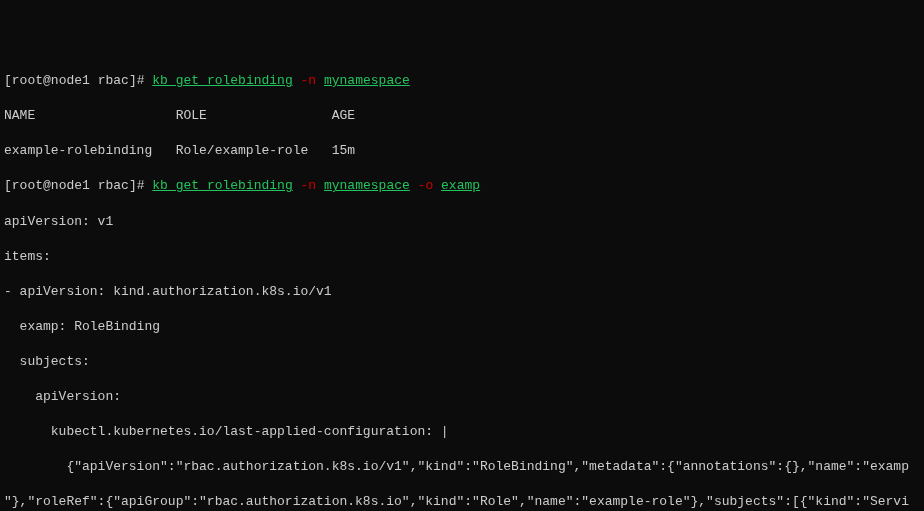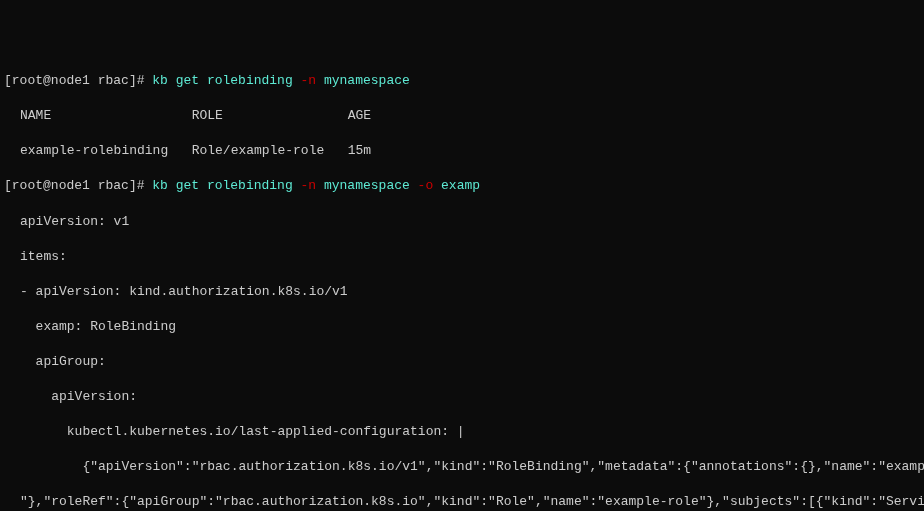--- a/index.html
+++ b/index.html
@@ -9,40 +9,40 @@
       font-family: 'Consolas', 'Courier New', monospace;
       font-size: 13px;
       line-height: 1.35;
       padding: 2px 4px;
       white-space: pre;
       overflow: hidden;
       width: 924px;
       height: 511px;
     }
     .prompt-bracket { color: #cccccc; }
-    .cmd { color: #5eead4; }
+    .cmd { color: #22c55e; text-decoration: underline; }
     .flag-n { color: #cc0000; }
     .flag-o { color: #cc0000; }
-    .output { color: #cccccc; margin-left: 16px; }
+    .output { color: #cccccc; }
     .line { display: block; }
   </style>
 </head>
 <body>
 
 
 
 <span class="line"><span class="prompt-bracket">[</span><span>root</span><span>@</span><span>node1</span> <span>rbac</span><span>]# </span><span class="cmd">kb get rolebinding</span> <span class="flag-n">-n</span> <span class="cmd">mynamespace</span></span>
 <span class="line output">NAME                  ROLE                AGE</span>
 <span class="line output">example-rolebinding   Role/example-role   15m</span>
 <span class="line"><span class="prompt-bracket">[</span><span>root</span><span>@</span><span>node1</span> <span>rbac</span><span>]# </span><span class="cmd">kb get rolebinding</span> <span class="flag-n">-n</span> <span class="cmd">mynamespace</span> <span class="flag-o">-o</span> <span class="cmd">examp</span></span>
 <span class="line output">apiVersion: v1</span>
 <span class="line output">items:</span>
 <span class="line output">- apiVersion: kind.authorization.k8s.io/v1</span>
 <span class="line output">  examp: RoleBinding</span>
-<span class="line output">  apiGroup:</span>
+<span class="line output">  subjects:</span>
 <span class="line output">    apiVersion:</span>
 <span class="line output">      kubectl.kubernetes.io/last-applied-configuration: |</span>
 <span class="line output">        {"apiVersion":"rbac.authorization.k8s.io/v1","kind":"RoleBinding","metadata":{"annotations":{},"name":"examp</span>
 <span class="line output">"},"roleRef":{"apiGroup":"rbac.authorization.k8s.io","kind":"Role","name":"example-role"},"subjects":[{"kind":"Servi</span>
 
 
 
 
 
 

